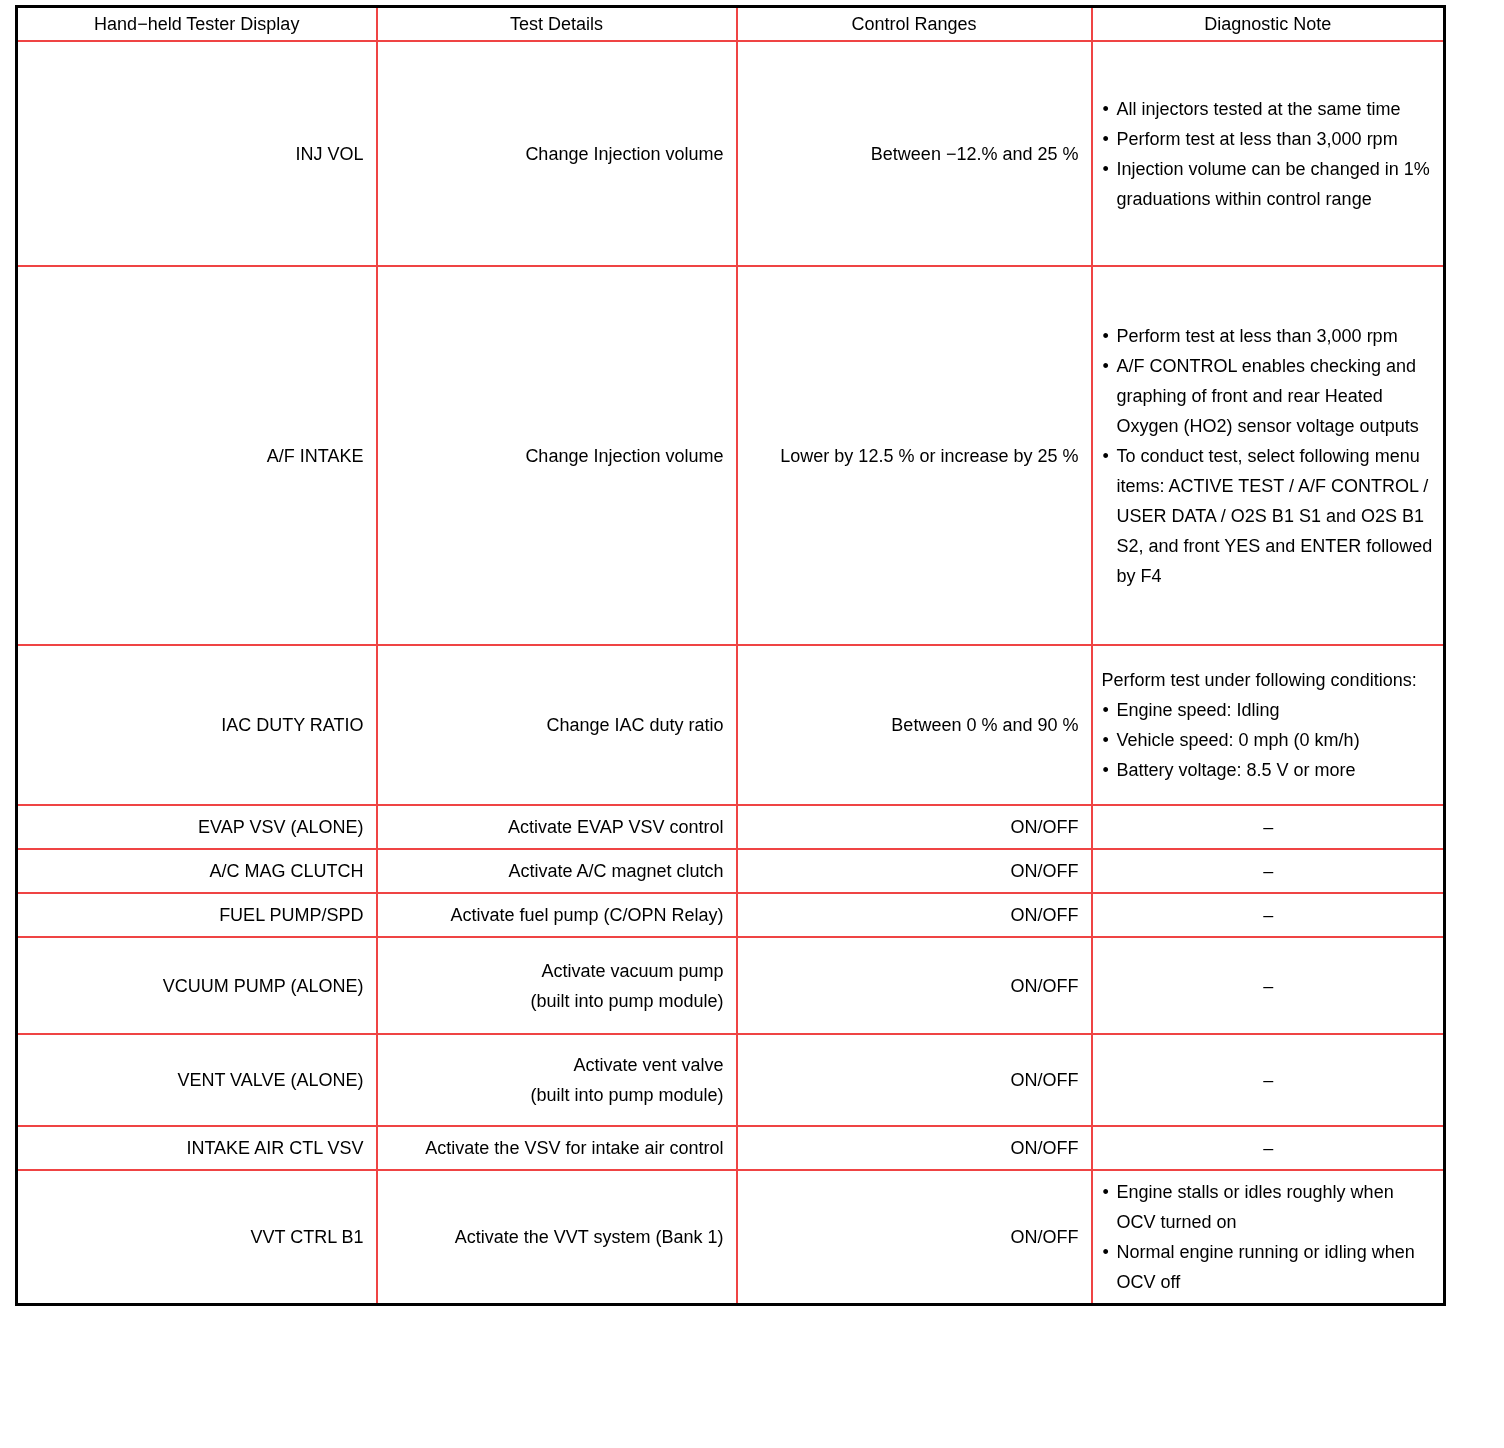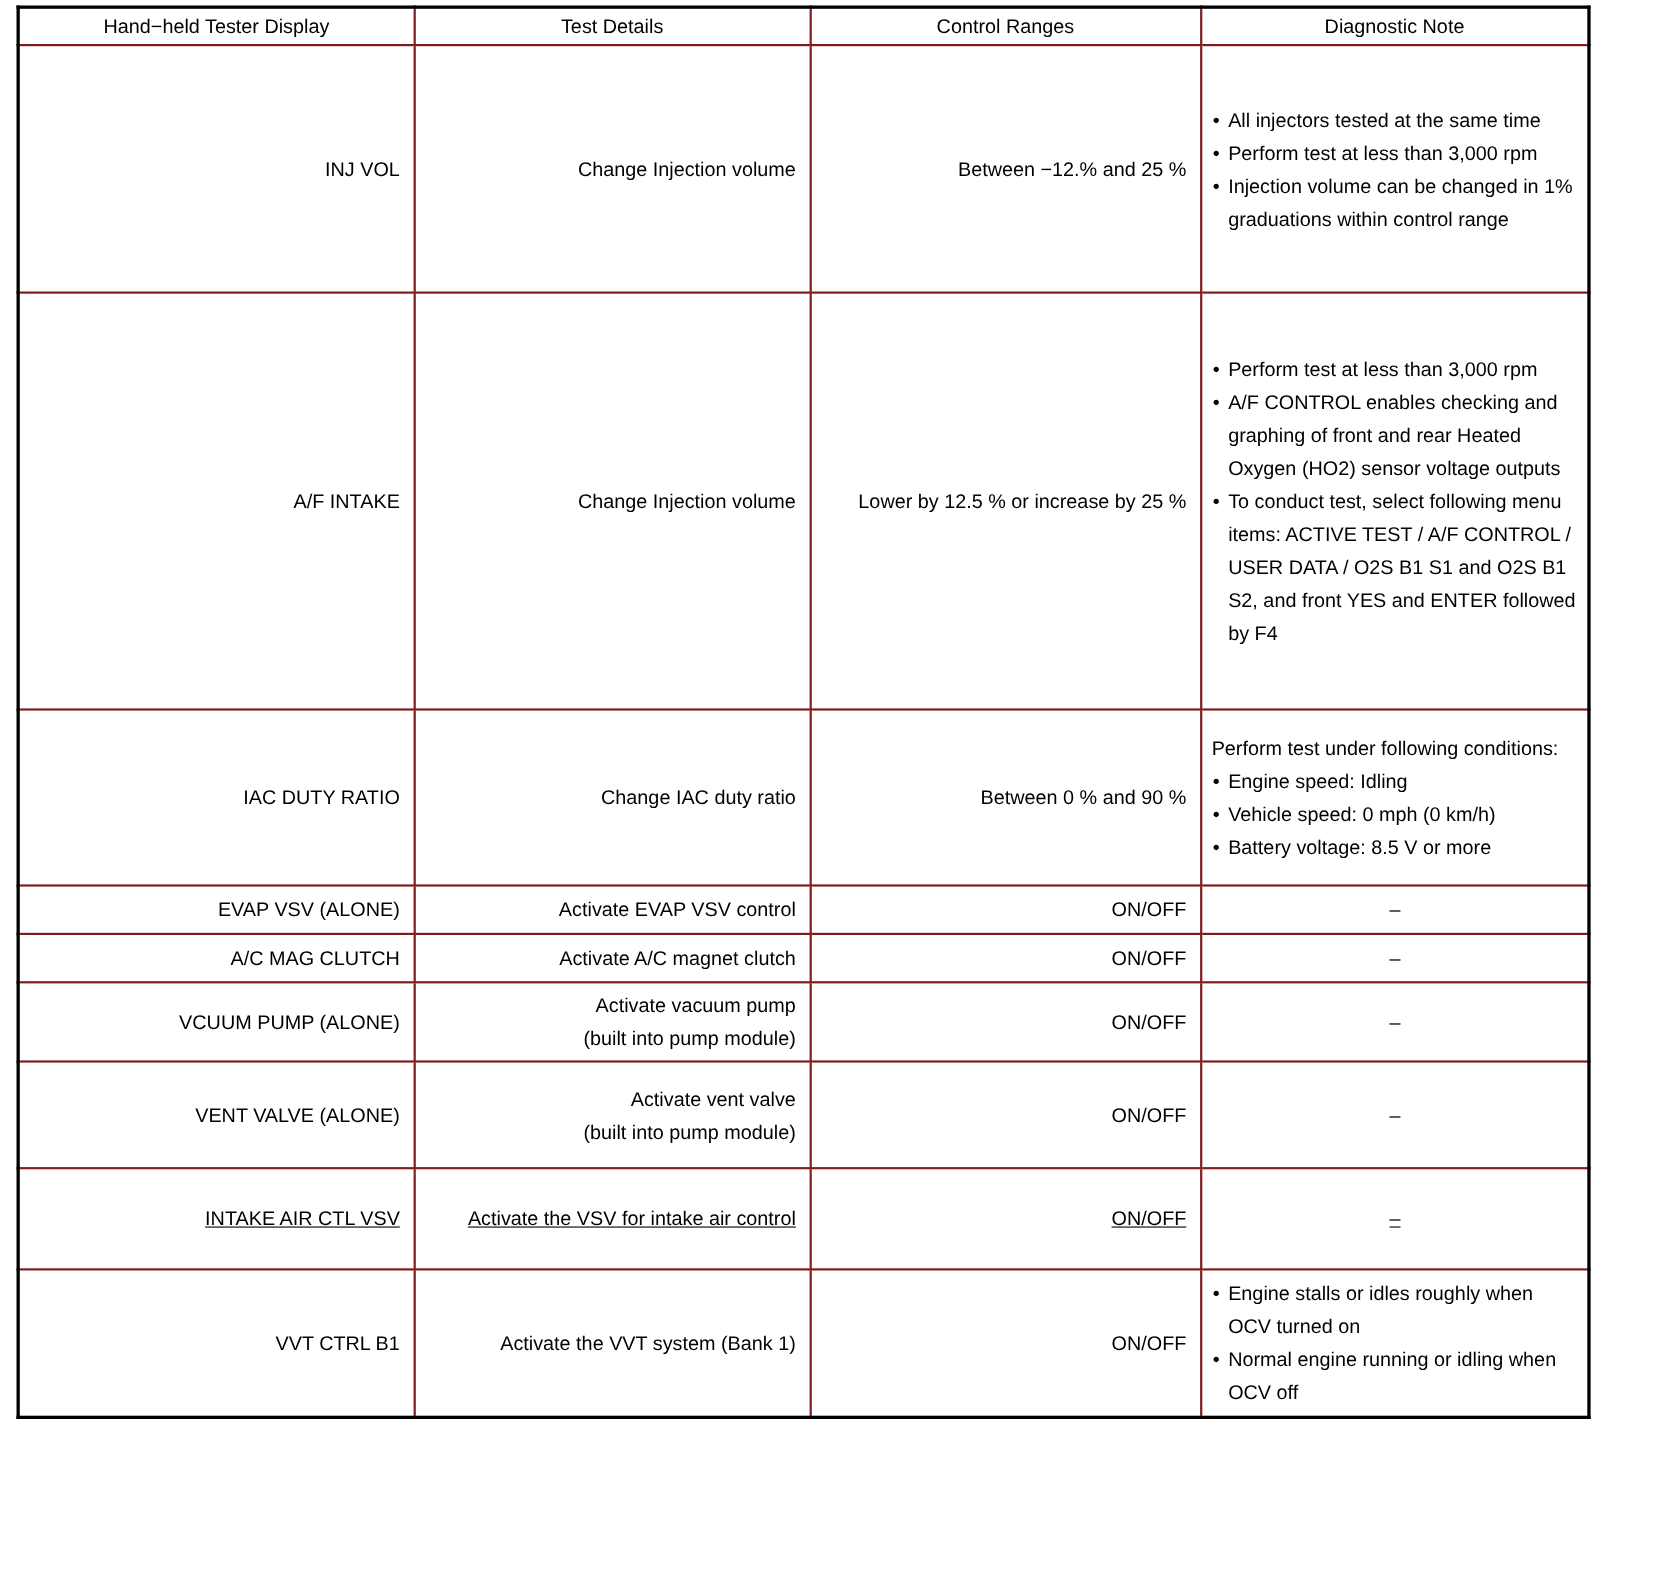--- a/index.html
+++ b/index.html
@@ -20,21 +20,21 @@
     border-collapse: collapse;
     table-layout: fixed;
     width: 1428px;
     border: 3px solid #000;
   }
   col.c1 { width: 360px; }
   col.c2 { width: 360px; }
   col.c3 { width: 355px; }
   col.c4 { width: 353px; }
   th, td {
-    border: 2px solid #7f1d1d;
+    border: 2px solid #ef4444;
     vertical-align: middle;
     padding: 5px 12px;
     line-height: 30px;
     overflow: hidden;
   }
   th {
     font-weight: normal;
     text-align: center;
     height: 30px;
     padding: 1px 6px;
@@ -56,21 +56,21 @@
     position: absolute;
     left: 1px;
   }
   tbody tr:nth-child(1)  { height: 225px; }
   tbody tr:nth-child(2)  { height: 379px; }
   tbody tr:nth-child(3)  { height: 160px; }
   tbody tr:nth-child(4)  { height: 43px; }
   tbody tr:nth-child(5)  { height: 43px; }
   tbody tr:nth-child(6)  { height: 43px; }
   tbody tr:nth-child(7)  { height: 97px; }
-  tbody tr:nth-child(8)  { height: 92px; text-decoration: underline; }
+  tbody tr:nth-child(8)  { height: 92px; }
   tbody tr:nth-child(9)  { height: 43px; }
   tbody tr:nth-child(10) { height: 76px; }
   tbody tr:nth-child(11) { height: 80px; padding-left: 35px; }
   tbody tr:nth-child(12) { height: 132px; }
 </style>
 </head>
 <body>
 
 <table class="doc-table">
   <colgroup>
@@ -125,20 +125,26 @@
     <td class="range-cell">ON/OFF</td>
     <td class="note-cell dash">–</td>
   </tr>
       <tr>
     <td class="display-cell">A/C MAG CLUTCH</td>
     <td class="details-cell">Activate A/C magnet clutch</td>
     <td class="range-cell">ON/OFF</td>
     <td class="note-cell dash">–</td>
   </tr>
       <tr>
+    <td class="display-cell">FUEL PUMP/SPD</td>
+    <td class="details-cell">Activate fuel pump (C/OPN Relay)</td>
+    <td class="range-cell">ON/OFF</td>
+    <td class="note-cell dash">–</td>
+  </tr>
+      <tr>
     <td class="display-cell">VCUUM PUMP (ALONE)</td>
     <td class="details-cell">Activate vacuum pump
 (built into pump module)</td>
     <td class="range-cell">ON/OFF</td>
     <td class="note-cell dash">–</td>
   </tr>
       <tr>
     <td class="display-cell">VENT VALVE (ALONE)</td>
     <td class="details-cell">Activate vent valve
 (built into pump module)</td>

